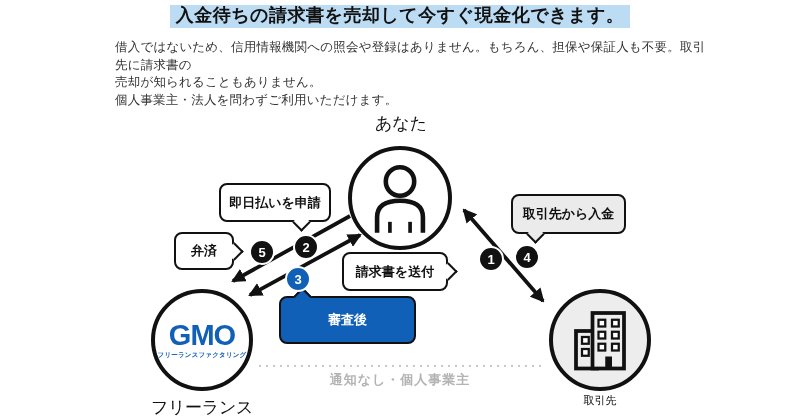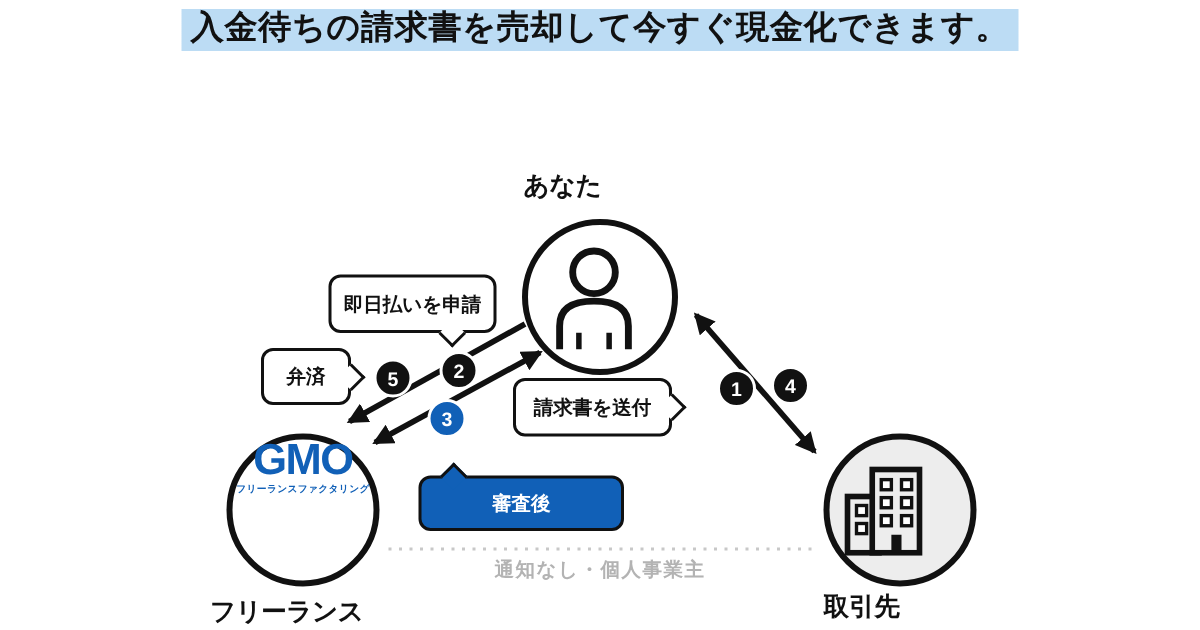--- a/index.html
+++ b/index.html
@@ -6,81 +6,86 @@
     --accent-blue:#1160b7; --title-highlight:#bcdcf4; --bubble-grey:#ebebeb;
     --node-grey:#ededed; --ink:#111; --body-text:#333; --footnote-grey:#b3b3b3;
   }
   *{margin:0;padding:0;box-sizing:border-box;}
   html,body{width:800px;height:420px;overflow:hidden;background:#fff;}
   body{font-family:"Liberation Sans","DejaVu Sans",sans-serif;color:var(--ink);}
   .page{position:relative;width:800px;height:420px;background:#fff;}
 
   
   .title-wrap{position:absolute;top:2px;left:0;right:0;text-align:center;}
-  .title{display:inline-block;font-size:22px;font-weight:800;letter-spacing:.5px;
+  .title{display:inline-block;font-size:18px;font-weight:800;letter-spacing:.5px;
     padding:1px 6px 2px;color:var(--ink);
     background:linear-gradient(to bottom,transparent 12%,var(--title-highlight) 12%,var(--title-highlight) 96%,transparent 96%);}
   .intro{position:absolute;left:115px;top:39px;width:600px;font-size:12.5px;
     line-height:17.5px;color:var(--body-text);letter-spacing:.2px;}
 
   
   .arrows{position:absolute;left:0;top:0;}
   .arrows line{stroke:var(--ink);stroke-width:3.8;}
   .arrows line.dotted{stroke:#c8c8c8;stroke-width:2;stroke-dasharray:2 5;}
 
   .node{position:absolute;border:4px solid var(--ink);border-radius:50%;background:#fff;
-    display:flex;align-items:center;justify-content:flex-start;}
+    display:flex;align-items:center;justify-content:center;}
   .node.person{left:348px;top:146px;width:104px;height:104px;}
   .node.gmo{left:151px;top:289px;width:102px;height:102px;flex-direction:column;}
   .node.client{left:549px;top:289px;width:102px;height:102px;background:var(--node-grey);}
 
-  .node-label{position:absolute;font-weight:700;color:var(--ink);}
+  .node-label{position:absolute;font-weight:400;text-align:center;color:var(--ink);}
   .lbl-you{left:349px;top:112px;width:104px;font-size:17px;}
   .lbl-freelance{left:140px;top:396px;width:124px;font-size:17px;letter-spacing:-.3px;}
-  .lbl-client{left:549px;top:393px;width:102px;font-size:17px;}
+  .lbl-client{left:549px;top:393px;width:102px;font-size:11px;}
 
   .gmo-logo{color:var(--accent-blue);text-align:center;line-height:1;}
   .gmo-logo .big{font-size:29px;font-weight:800;letter-spacing:-1px;}
   .gmo-logo .sub{font-size:6.5px;font-weight:700;letter-spacing:.2px;margin-top:2px;}
 
   .bubble{position:absolute;border:2.5px solid var(--ink);border-radius:8px;background:#fff;
     display:flex;align-items:center;justify-content:center;text-align:center;
     font-size:13px;font-weight:700;color:var(--ink);z-index:3;}
   .bubble .tail{position:absolute;width:13px;height:13px;background:#fff;transform:rotate(45deg);}
   .tail.down{bottom:-8.5px;border-right:2.5px solid var(--ink);border-bottom:2.5px solid var(--ink);}
   .tail.right{right:-8.5px;top:50%;margin-top:-6.5px;border-top:2.5px solid var(--ink);border-right:2.5px solid var(--ink);}
   .tail.up{top:-8.5px;border-top:2.5px solid var(--ink);border-left:2.5px solid var(--ink);}
 
   .bb-apply{left:219px;top:183px;width:112px;height:39px;}
   .bb-apply .tail{left:74px;}
   .bb-repay{left:174px;top:232px;width:60px;height:38px;}
   .bb-invoice{left:342px;top:252px;width:106px;height:39px;}
   .bb-payment{left:511px;top:194px;width:115px;height:40px;background:var(--bubble-grey);}
   .bb-payment .tail{left:16px;background:var(--bubble-grey);}
-  .bb-deposit{left:279px;top:317px;width:137px;height:37px;background:var(--accent-blue);
+  .bb-deposit{left:279px;top:296px;width:137px;height:48px;background:var(--accent-blue);
     color:#fff;line-height:16px;}
   .bb-deposit .tail{left:15px;background:var(--accent-blue);}
 
   .badge{position:absolute;width:26px;height:26px;border-radius:50%;background:var(--ink);
     border:2px solid #fff;color:#fff;font-size:13px;font-weight:800;z-index:4;
     display:flex;align-items:center;justify-content:center;transform:translate(-50%,-50%);}
   .badge.blue{background:var(--accent-blue);}
 
   .footnote{position:absolute;left:300px;top:371px;width:200px;text-align:center;
     font-size:13px;font-weight:700;color:var(--footnote-grey);letter-spacing:1px;}
 </style>
 </head>
 <body>
 
 <div class="page">
 
   <div class="title-wrap">
     <span class="title">入金待ちの請求書を売却して今すぐ現金化できます。</span>
   </div>
 
+  <div class="intro">
+    <div>借入ではないため、信用情報機関への照会や登録はありません。もちろん、担保や保証人も不要。取引先に請求書の</div>
+    <div>売却が知られることもありません。</div>
+    <div>個人事業主・法人を問わずご利用いただけます。</div>
+  </div>
 
   <svg class="arrows" width="800" height="420" viewBox="0 0 800 420">
     <defs>
       <marker id="ah" viewBox="0 0 10 10" refX="8.5" refY="5" markerWidth="14" markerHeight="14" markerUnits="userSpaceOnUse" orient="auto-start-reverse">
         <path d="M0 0 L10 5 L0 10 Z" fill="#111"></path>
       </marker>
     </defs>
     <line x1="350" y1="216" x2="233" y2="281" marker-end="url(#ah)"></line>
     <line x1="360" y1="235" x2="250" y2="295" marker-start="url(#ah)" marker-end="url(#ah)"></line>
     <line x1="464" y1="210" x2="543" y2="301" marker-start="url(#ah)" marker-end="url(#ah)"></line>
@@ -130,20 +135,24 @@
   <div class="bubble bb-invoice">
     <span>請求書を送付</span>
     <span class="tail right"></span>
   </div>
 
   <div class="bubble bb-repay">
     <span>弁済</span>
     <span class="tail right"></span>
   </div>
 
+  <div class="bubble bb-payment">
+    <span>取引先から入金</span>
+    <span class="tail down"></span>
+  </div>
 
   <div class="bubble bb-deposit">
     <span>
       <span>審査後</span><br>
     </span>
     <span class="tail up"></span>
   </div>
 
   <div class="badge" style="left:491px;top:259px;">1</div>
   <div class="badge" style="left:306px;top:247px;">2</div>

